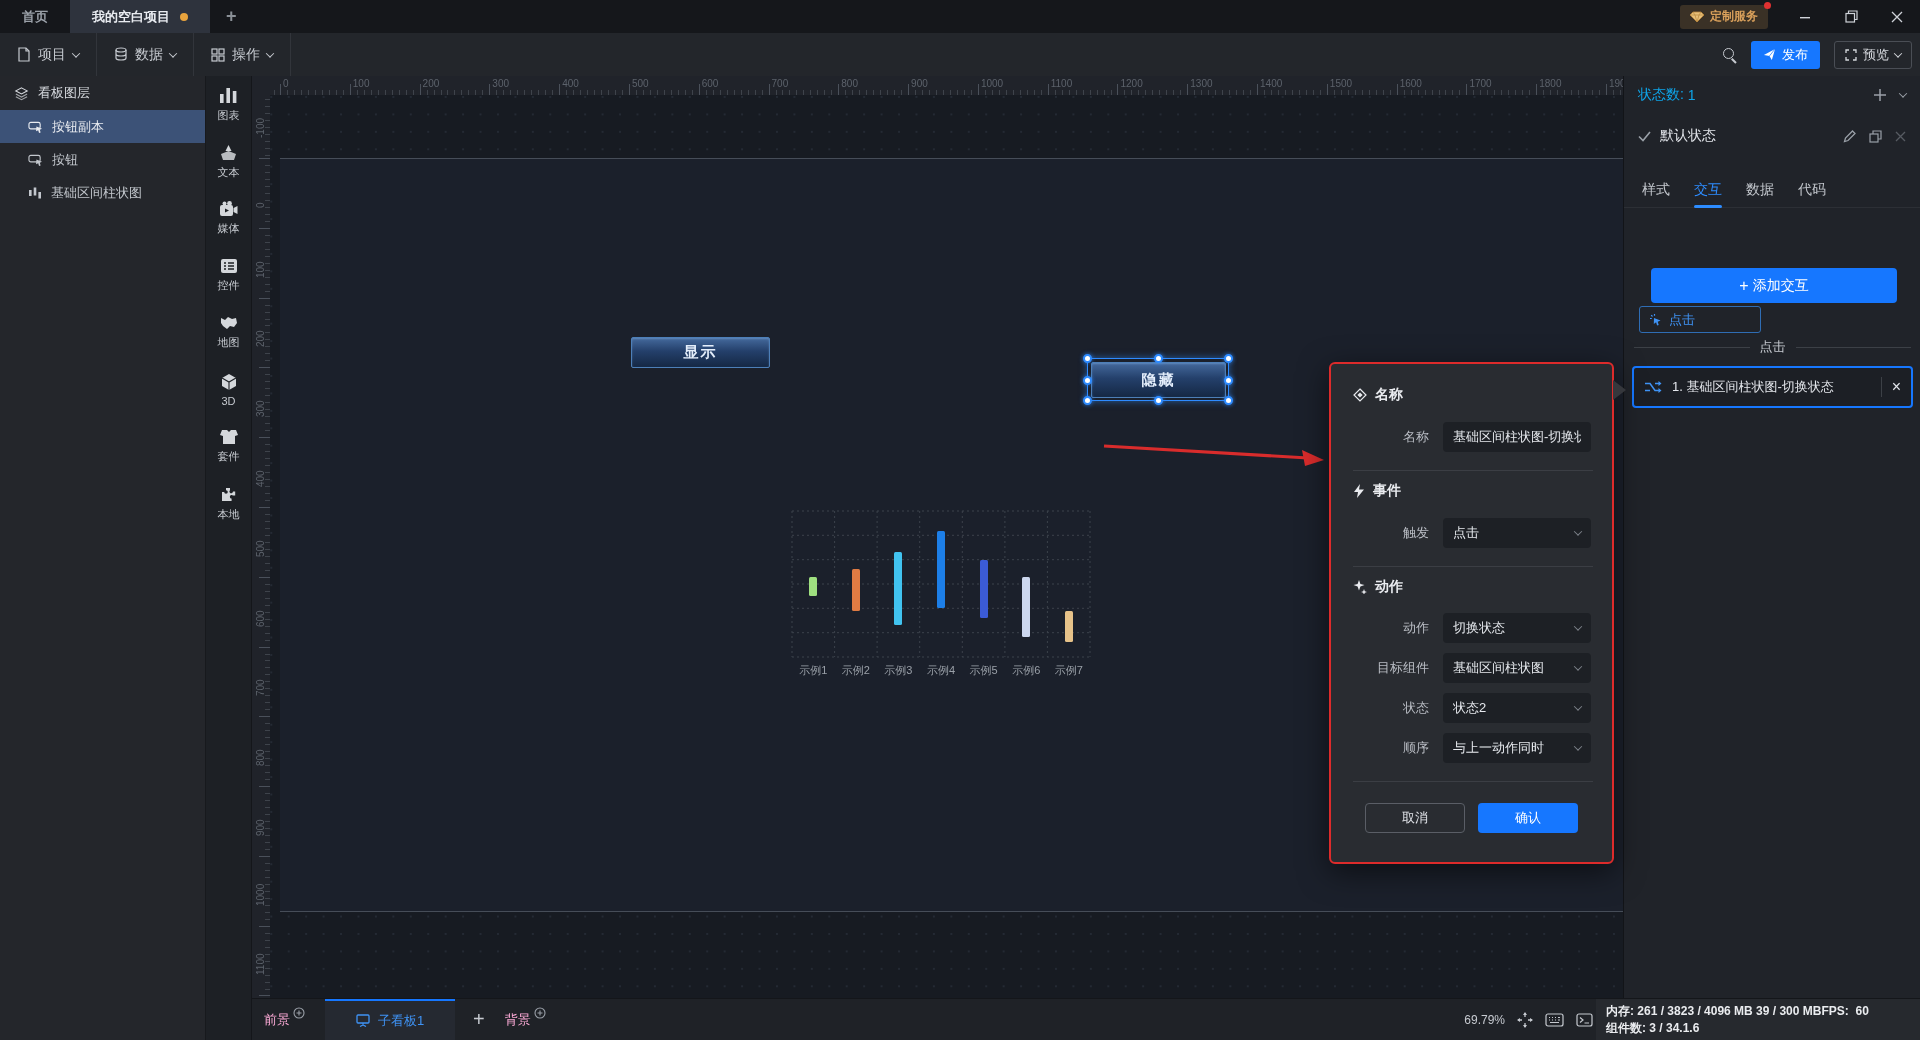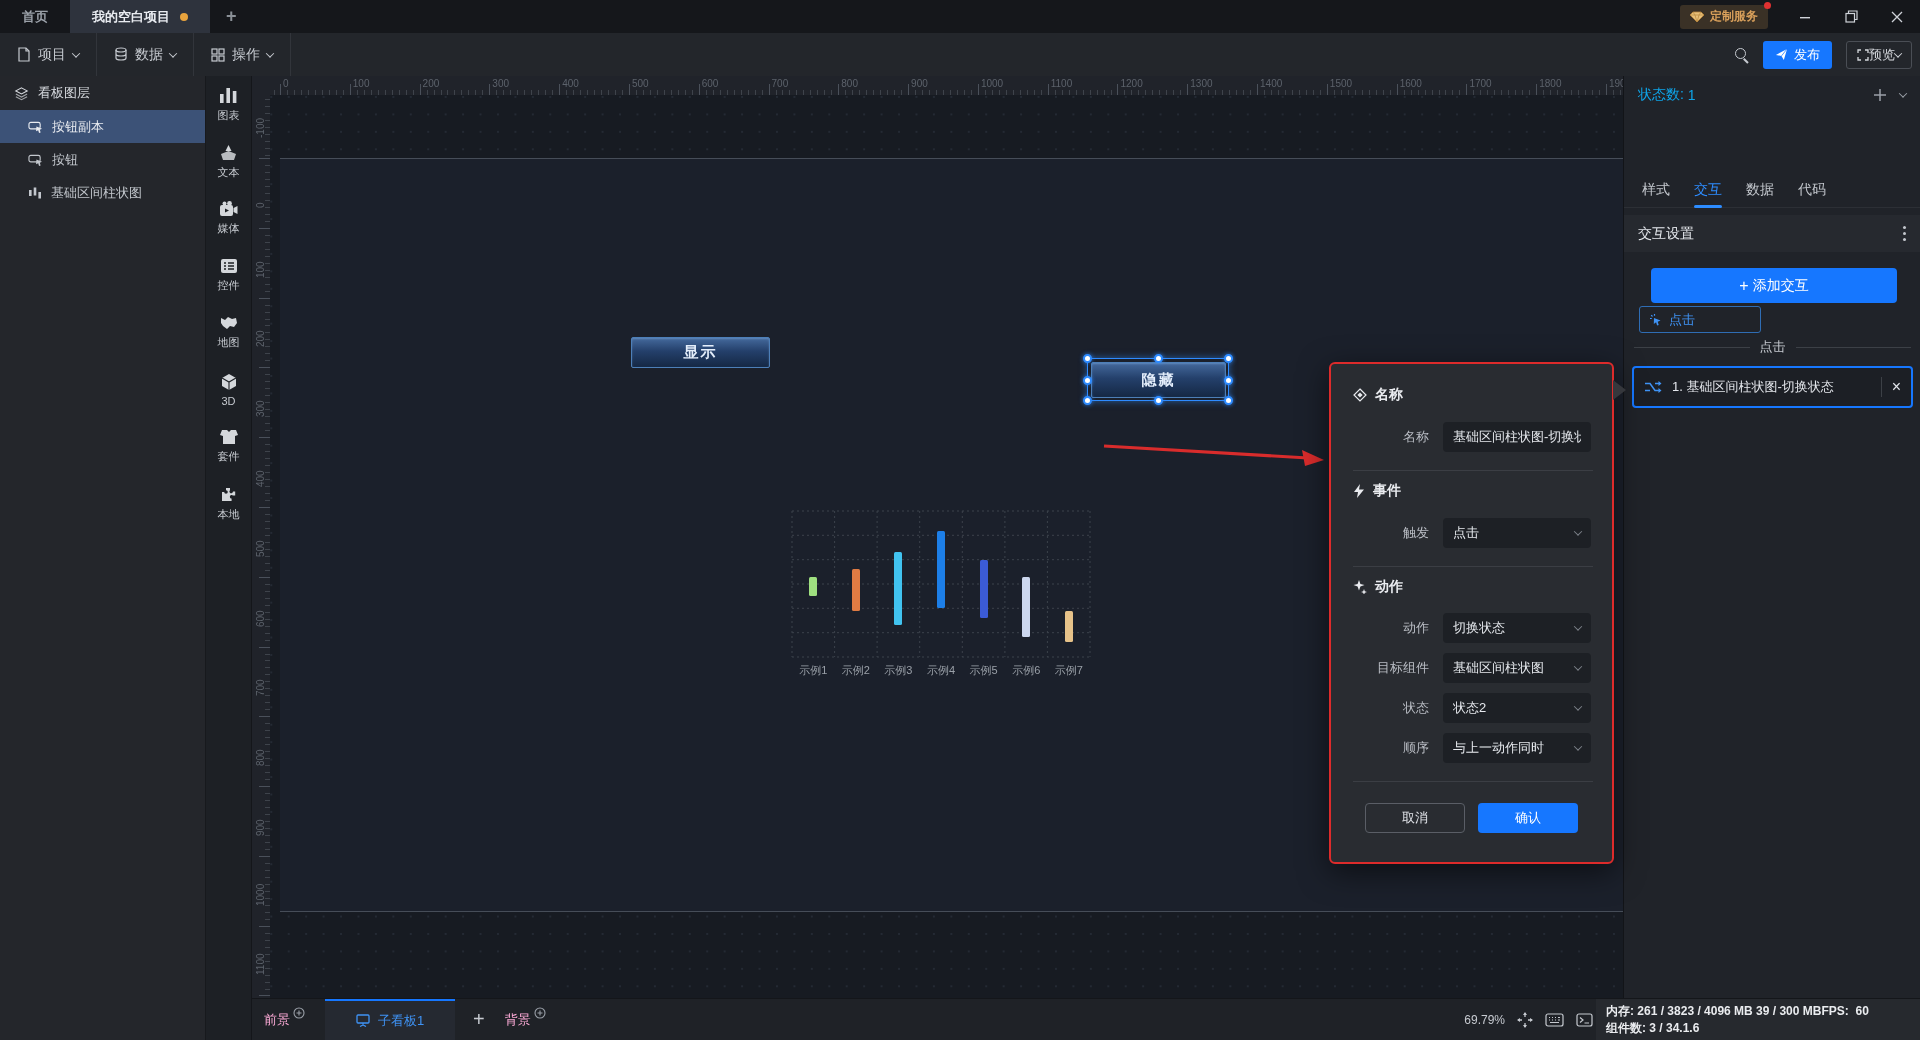--- a/index.html
+++ b/index.html
@@ -19,21 +19,21 @@
   .winbtn { width:46px; height:33px; display:flex; align-items:center; justify-content:center; color:#cfd3d9; }
 
   
   .menubar { position:absolute; left:0; top:33px; width:1920px; height:44px; background:#23262b; border-bottom:1px solid #121418; display:flex; }
   .menu-item { display:flex; align-items:center; gap:7px; padding:0 17px; color:#c6cad0; border-right:1px solid #32353b; font-size:14px; }
   .mb-right { position:absolute; right:0; top:0; height:43px; display:flex; align-items:center; gap:14px; padding-right:8px; }
   .search-glyph { position:relative; width:14px; height:14px; }
   .search-glyph i { position:absolute; left:0; top:0; width:11px; height:11px; border:1.6px solid #c6cad0; border-radius:50%; }
   .search-glyph b { position:absolute; right:0; bottom:0; width:6px; height:1.6px; background:#c6cad0; transform:rotate(45deg); }
   .btn-publish { height:28px; background:#1677ff; color:#fff; border-radius:3px; display:flex; align-items:center; gap:6px; padding:0 12px; font-size:13px; }
-  .btn-preview { height:28px; border:1px solid #4a4e55; color:#d4d7dc; border-radius:3px; display:flex; align-items:center; padding:0 10px; font-size:13px; }
+  .btn-preview { height:28px; border:1px solid #4a4e55; color:#d4d7dc; border-radius:3px; display:flex; align-items:center; gap:6px; padding:0 10px; font-size:13px; }
   .chev { display:inline-block; width:6px; height:6px; border-right:1.5px solid currentColor; border-bottom:1.5px solid currentColor; transform:rotate(45deg) translate(-1px,-1px); }
 
   
   .layers-panel { position:absolute; left:0; top:76px; width:206px; height:964px; background:#24262b; border-right:1px solid #17191d; }
   .lp-header { height:34px; display:flex; align-items:center; gap:9px; padding-left:14px; color:#d8dbe0; font-size:13px; }
   .lp-item { height:33px; display:flex; align-items:center; gap:9px; padding-left:28px; color:#c3c7cd; font-size:13px; }
   .lp-item.selected { background:#3c5277; color:#e9ecf1; }
 
   
   .icon-rail { position:absolute; left:206px; top:76px; width:46px; height:964px; background:#1d2025; border-right:1px solid #14161a; }
@@ -479,37 +479,51 @@
   <div class="right-panel">
     <div class="rp-row1">
       <span>状态数:</span>&nbsp;<span>1</span>
       <div class="rp-icons">
         <svg width="14" height="14" viewBox="0 0 14 14">
             <path d="M7 1v12M1 7h12" stroke="currentColor" stroke-width="1.5"></path>
           </svg>
         <span class="chev"></span>
       </div>
     </div>
+    <div class="rp-row2">
+      <svg width="13" height="11" viewBox="0 0 13 11" style="margin-right:9px;color:#9aa0a8;">
+          <path d="M1 5.5l4 4L12 1" fill="none" stroke="currentColor" stroke-width="1.6"></path>
+        </svg>
+      <span>默认状态</span>
+      <div class="rp-icons">
+        <svg width="13" height="13" viewBox="0 0 13 13">
+            <path d="M9.5 1l2.5 2.5L5 10.5 1.5 11.5 2.5 8z" fill="none" stroke="currentColor" stroke-width="1.3"></path>
+          </svg>
+        <svg width="13" height="13" viewBox="0 0 13 13">
+            <rect x="1" y="4" width="8" height="8" fill="none" stroke="currentColor" stroke-width="1.2"></rect>
+            <path d="M4 4V1h8v8H9" fill="none" stroke="currentColor" stroke-width="1.2"></path>
+          </svg>
+        <svg width="11" height="11" viewBox="0 0 11 11" style="opacity:.45;">
+            <path d="M1 1l9 9M10 1L1 10" stroke="currentColor" stroke-width="1.3"></path>
+          </svg>
+      </div>
+    </div>
     <div class="rp-tabs">
       <div class="rp-tab">
           <span>样式</span>
         </div>
       <div class="rp-tab active">
           <span>交互</span>
         </div>
       <div class="rp-tab">
           <span>数据</span>
         </div>
       <div class="rp-tab">
           <span>代码</span>
         </div>
-    </div>
-    <div class="rp-sechead">
-      <span>交互设置</span>
-      <div class="kebab"></div>
     </div>
     <div class="rp-addbtn">
       <span style="font-size:16px;">+</span>
       <span>添加交互</span>
     </div>
     <div class="rp-badge">
       <svg width="13" height="13" viewBox="0 0 13 13">
           <path d="M5 5l6.5 2.6-2.8 1.1 1 3.3-1.6.5-1-3.3L4.8 11z" fill="currentColor"></path>
           <path d="M5.5 1v1.8M1 5.5h1.8M2.2 2.2l1.3 1.3" stroke="currentColor" stroke-width="1.2" fill="none"></path>
         </svg>

